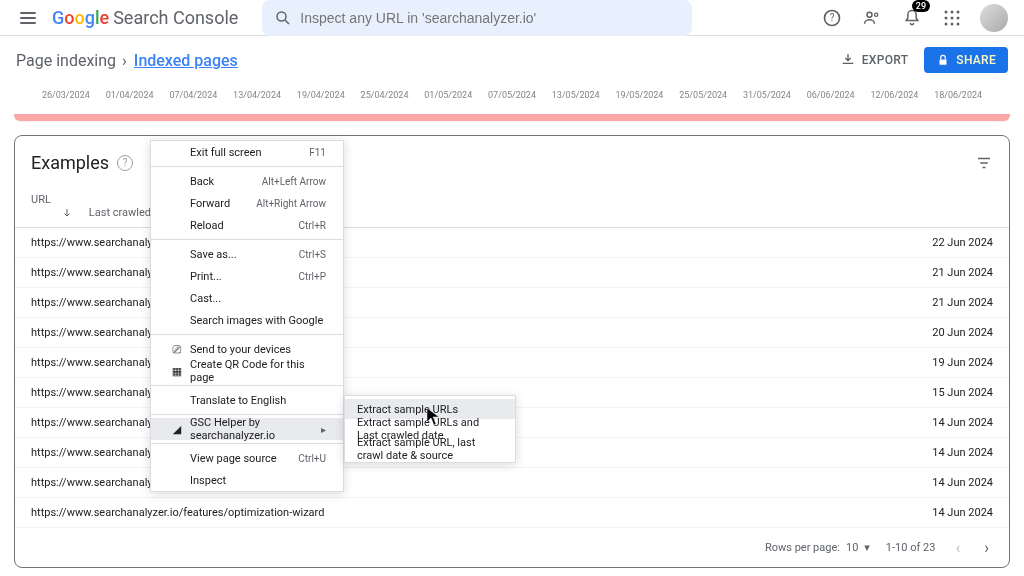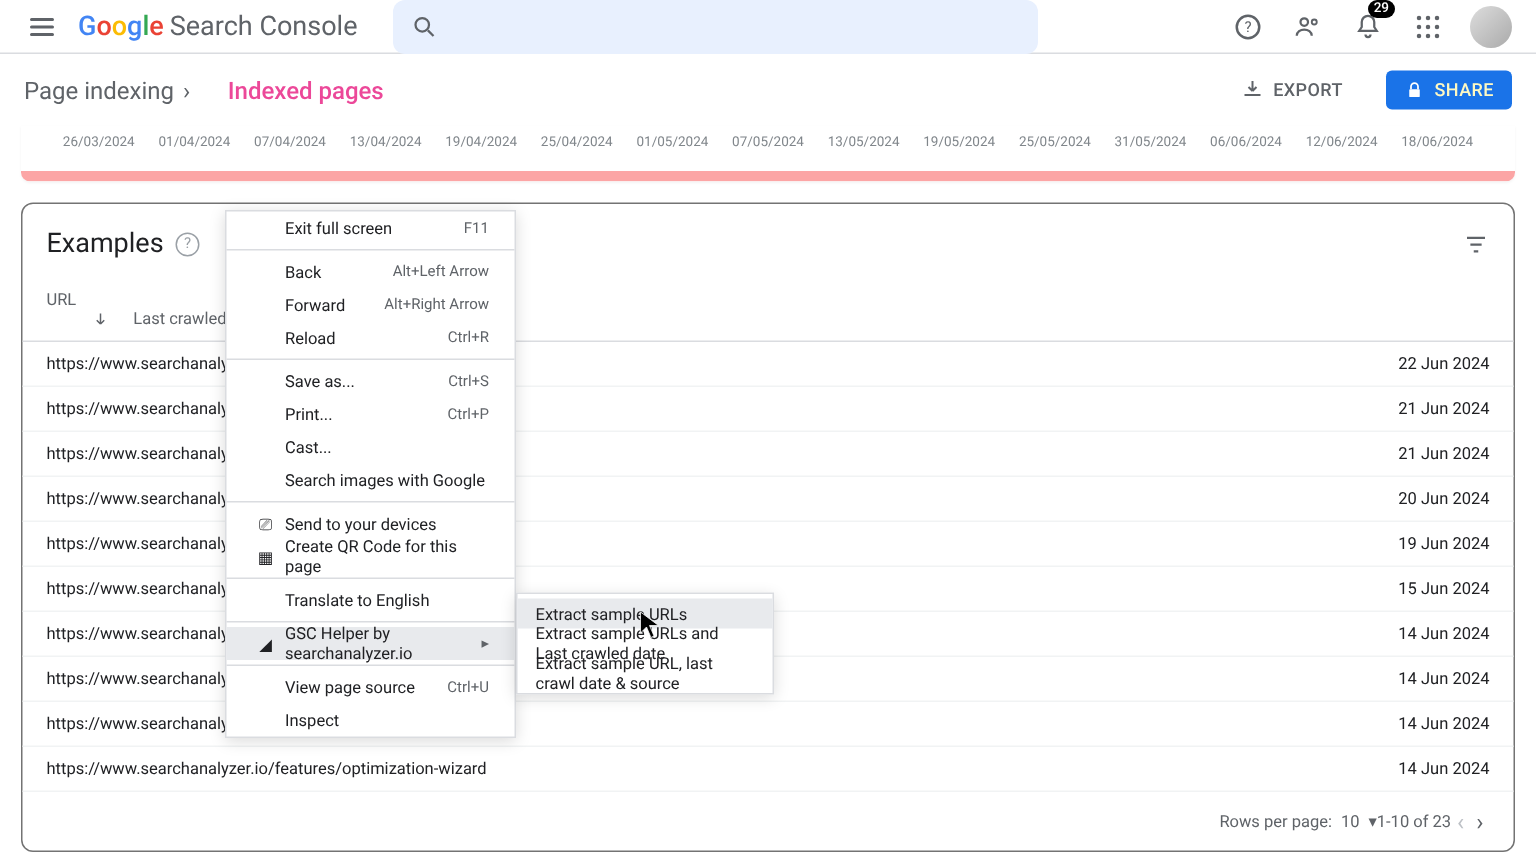--- a/index.html
+++ b/index.html
@@ -14,44 +14,44 @@
 .search-bar { display: flex; align-items: center; background: #e8f0fe; border-radius: 8px; height: 36px; width: 430px; padding: 0 12px; }
 .search-icon { margin-right: 8px; }
 .search-input { border: none; background: transparent; flex: 1; outline: none; font-size: 14px; color: #5f6368; }
 .header-right { margin-left: auto; display: flex; align-items: center; gap: 16px; }
 .icon-btn { width: 24px; height: 24px; display: flex; align-items: center; justify-content: center; cursor: pointer; position: relative; }
 .badge { position: absolute; top: -6px; right: -6px; background: #000000; color: #fff; font-size: 9px; border-radius: 8px; padding: 1px 4px; font-weight: 500; }
 .avatar { width: 28px; height: 28px; border-radius: 50%; background: linear-gradient(135deg,#ddd,#aaa); }
 
 .subheader { display: flex; align-items: center; height: 48px; padding: 0 16px; }
 .breadcrumb { display: flex; align-items: center; font-size: 16px; color: #5f6368; }
-.breadcrumb .active { color: #ec4899; margin-left: 19px; font-weight: 500;}
+.breadcrumb .active { color: #3b82f6; margin-left: 1px; font-weight: 500; text-decoration: underline;}
 .breadcrumb-sep { margin: 0 6px; color: #5f6368; }
-.subheader-right { margin-left: auto; display: flex; align-items: center; gap: 29px; }
+.subheader-right { margin-left: auto; display: flex; align-items: center; gap: 16px; }
 .export-btn { display: flex; align-items: center; gap: 6px; font-size: 12px; font-weight: 500; color: #5f6368; cursor: pointer; letter-spacing: 0.3px;}
 .share-btn { display: flex; align-items: center; gap: 6px; background: #1a73e8; color: #fef9c3; padding: 6px 12px; border-radius: 4px; font-size: 12px; font-weight: 500; cursor: pointer; letter-spacing: 0.3px;}
 
 .dates-row { display: flex; justify-content: center; padding: 6px 20px 14px; font-size: 9px; color: #80868b; border-bottom: 7px solid #fca5a5; margin: 0 14px; border-radius: 0 0 6px 6px; box-shadow: 0 1px 2px rgba(0,0,0,0.05);}
 .dates-row span { flex: 1; text-align: center; }
 
 .card { margin: 14px; border: 1px solid #737373; border-radius: 8px; padding: 16px 0 0; background: #fff; }
 .card-header { display: flex; align-items: center; padding: 0 16px 12px; }
 .card-title { font-size: 18px; color: #202124; margin-right: 8px; }
 .help-icon { width: 16px; height: 16px; border: 1px solid #9aa0a6; border-radius: 50%; display: flex; align-items: center; justify-content: center; font-size: 10px; color: #9aa0a6; }
 .filter-icon { margin-left: auto; cursor: pointer; }
 
 .table-head { display: flex; padding: 8px 16px; font-size: 11px; color: #5f6368; border-bottom: 1px solid #dadce0; flex-direction: column; }
 .col-url { flex: 1; }
 .col-date { width: 120px; text-align: right; display: flex; align-items: center; justify-content: flex-end; gap: 16px; }
 
 .table-row { display: flex; padding: 8px 16px; font-size: 11px; border-bottom: 1px solid #f1f3f4; cursor: pointer; }
 .cell-url { flex: 1; color: #202124; white-space: nowrap; overflow: hidden; text-overflow: ellipsis; }
 .cell-date { width: 120px; text-align: right; color: #202124; }
 
-.pagination { display: flex; align-items: center; justify-content: flex-end; padding: 10px 16px; font-size: 11px; color: #5f6368; }
+.pagination { display: flex; align-items: center; justify-content: flex-end; padding: 10px 16px; font-size: 11px; color: #5f6368; gap: 16px; }
 .rows-select { display: flex; align-items: center; gap: 6px; }
 .page-arrow { cursor: pointer; padding: 0 4px; font-size: 16px; color: #bdc1c6;}
 .page-arrow.enabled{color:#5f6368;}
 
 .context-menu { position: absolute; top: 140px; left: 150px; width: 194px; background: #fff; border: 1px solid #dadce0; box-shadow: 0 2px 10px rgba(0,0,0,0.15); font-size: 11px; color: #202124; z-index: 100; }
 .cm-item { display: flex; align-items: center; padding: 4px 17px; height: 22px; cursor: pointer; }
 .cm-item.highlighted { background: #e8eaed; }
 .cm-icon { width: 18px; margin-right: 4px; display: flex; align-items: center; justify-content: center; font-size: 11px;}
 .cm-label { flex: 1; }
 .cm-shortcut { color: #5f6368; font-size: 10px; }
@@ -79,20 +79,21 @@
     <span class="logo-google"><span class="logo-g1">G</span><span class="logo-g2">o</span><span class="logo-g3">o</span><span class="logo-g4">g</span><span class="logo-g5">l</span><span class="logo-g6">e</span></span>
     <span class="logo-sc">Search Console</span>
   </div>
   <div class="search-bar">
     <span class="search-icon">
       <svg width="18" height="18" viewBox="0 0 24 24">
           <circle cx="10" cy="10" r="6" stroke="#5f6368" stroke-width="2" fill="none"></circle>
           <line x1="15" y1="15" x2="20" y2="20" stroke="#5f6368" stroke-width="2"></line>
         </svg>
     </span>
+    <input class="search-input" placeholder="Inspect any URL in 'searchanalyzer.io'" style="">
   </div>
   <div class="header-right">
     <div class="icon-btn">
       <svg width="20" height="20" viewBox="0 0 24 24">
           <circle cx="12" cy="12" r="9" stroke="#5f6368" stroke-width="2" fill="none"></circle>
           <text x="12" y="16" text-anchor="middle" font-size="12" fill="#5f6368">?</text>
         </svg>
     </div>
     <div class="icon-btn">
       <svg width="20" height="20" viewBox="0 0 24 24">

